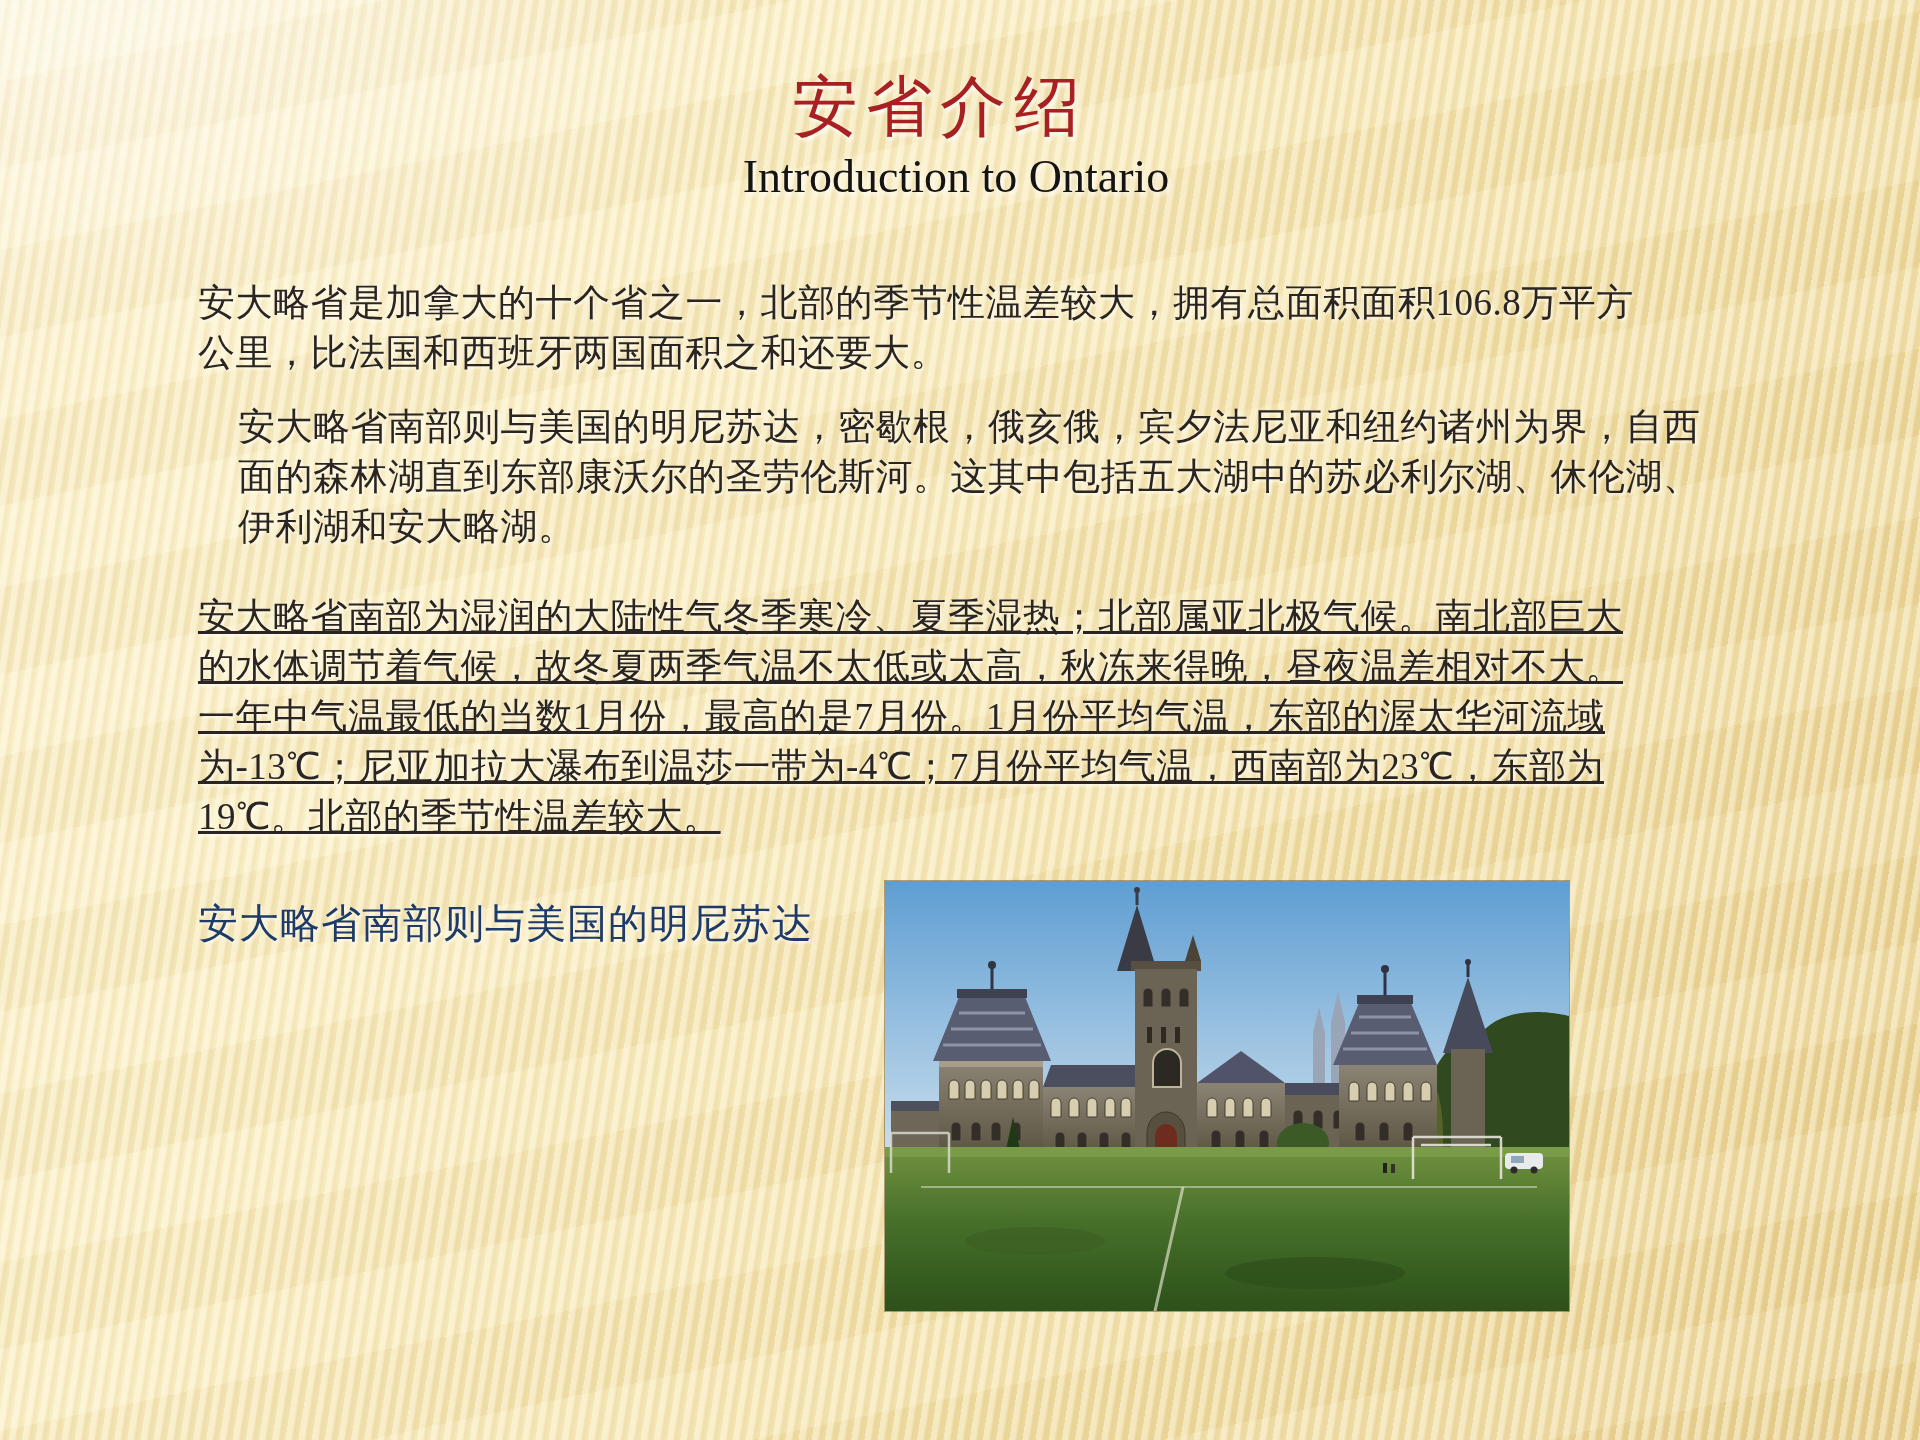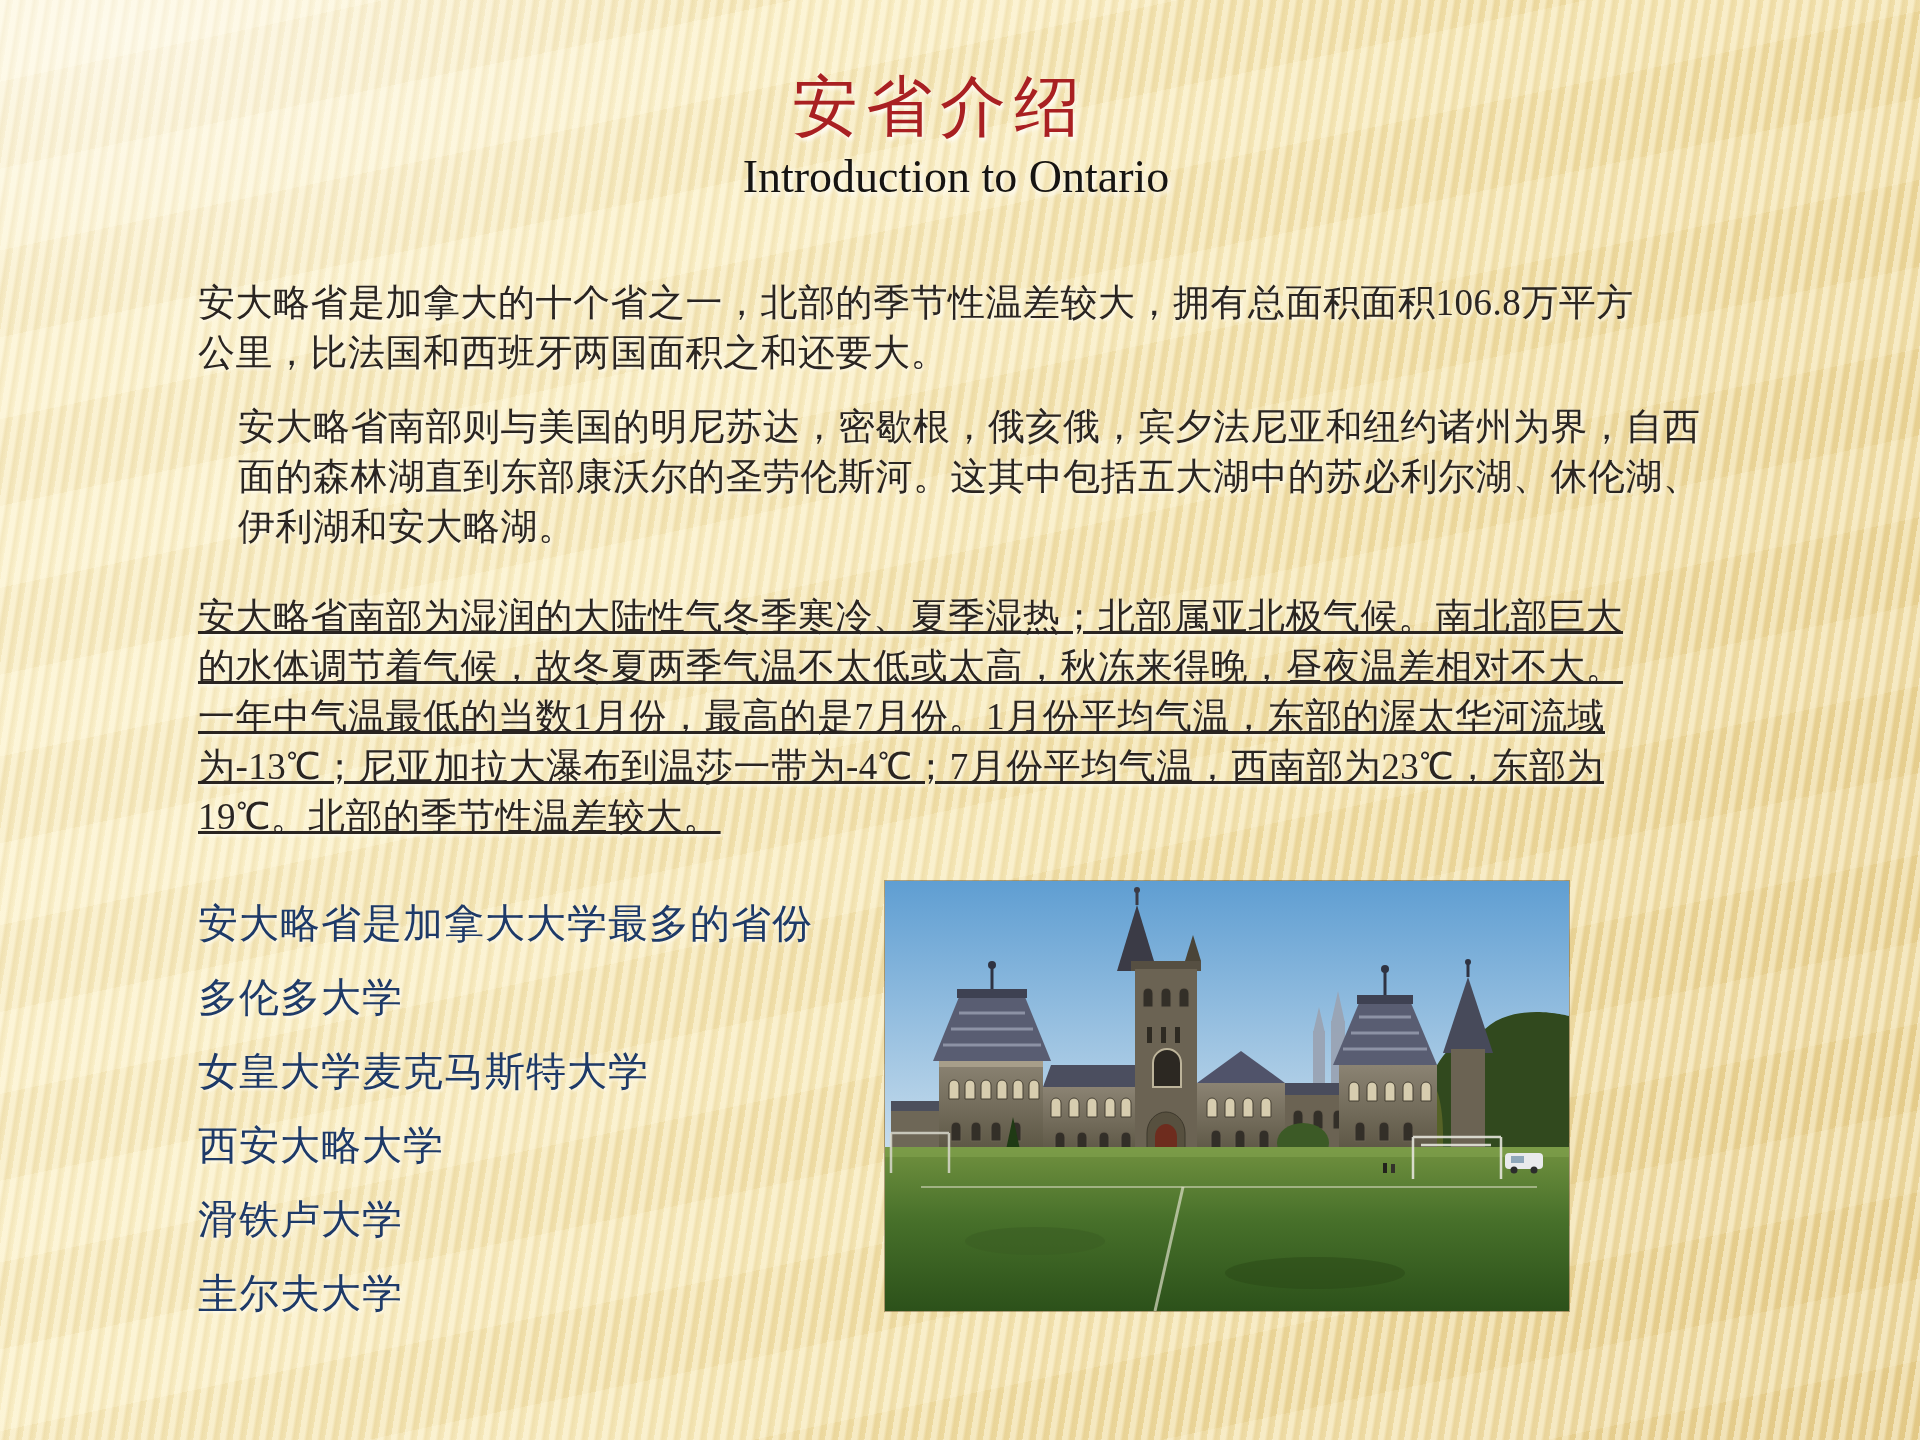--- a/index.html
+++ b/index.html
@@ -83,28 +83,21 @@
   <p class="para p2">安大略省南部则与美国的明尼苏达，密歇根，俄亥俄，宾夕法尼亚和纽约诸州为界，自西
 面的森林湖直到东部康沃尔的圣劳伦斯河。这其中包括五大湖中的苏必利尔湖、休伦湖、
 伊利湖和安大略湖。</p>
   <p class="para p3">安大略省南部为湿润的大陆性气冬季寒冷、夏季湿热；北部属亚北极气候。南北部巨大
 的水体调节着气候，故冬夏两季气温不太低或太高，秋冻来得晚，昼夜温差相对不大。
 一年中气温最低的当数1月份，最高的是7月份。1月份平均气温，东部的渥太华河流域
 为-13℃；尼亚加拉大瀑布到温莎一带为-4℃；7月份平均气温，西南部为23℃，东部为
 19℃。北部的季节性温差较大。</p>
 
   <div class="uni-block">
-    <div class="row">安大略省是加拿大大学最多的省份</div>
-    <ul class="uni-list">
-      <li class="row">多伦多大学</li>
-      <li class="row">女皇大学麦克马斯特大学</li>
-      <li class="row">西安大略大学</li>
-      <li class="row">滑铁卢大学</li>
-      <li class="row">圭尔夫大学</li>
-    </ul>
+    <div class="row">安大略省南部则与美国的明尼苏达</div>
   </div>
 
   <svg class="photo" viewBox="0 0 684 430" preserveAspectRatio="none">
     <defs>
       <linearGradient id="sky" x1="0" y1="0" x2="0" y2="1">
         <stop offset="0" stop-color="#5f9ed2"></stop>
           <stop offset="1" stop-color="#c6dcec"></stop>
       </linearGradient>
       <linearGradient id="lawn" x1="0" y1="0" x2="0" y2="1">
         <stop offset="0" stop-color="#71913f"></stop>

